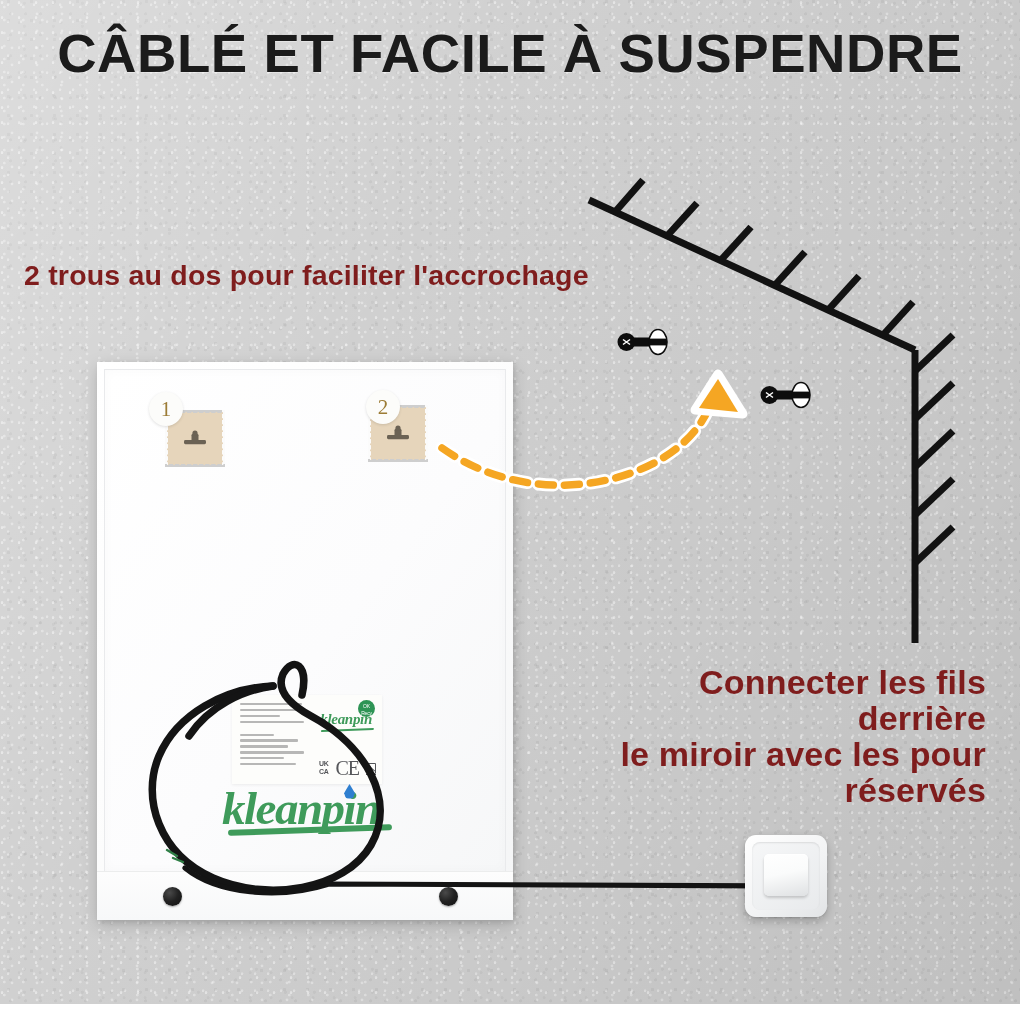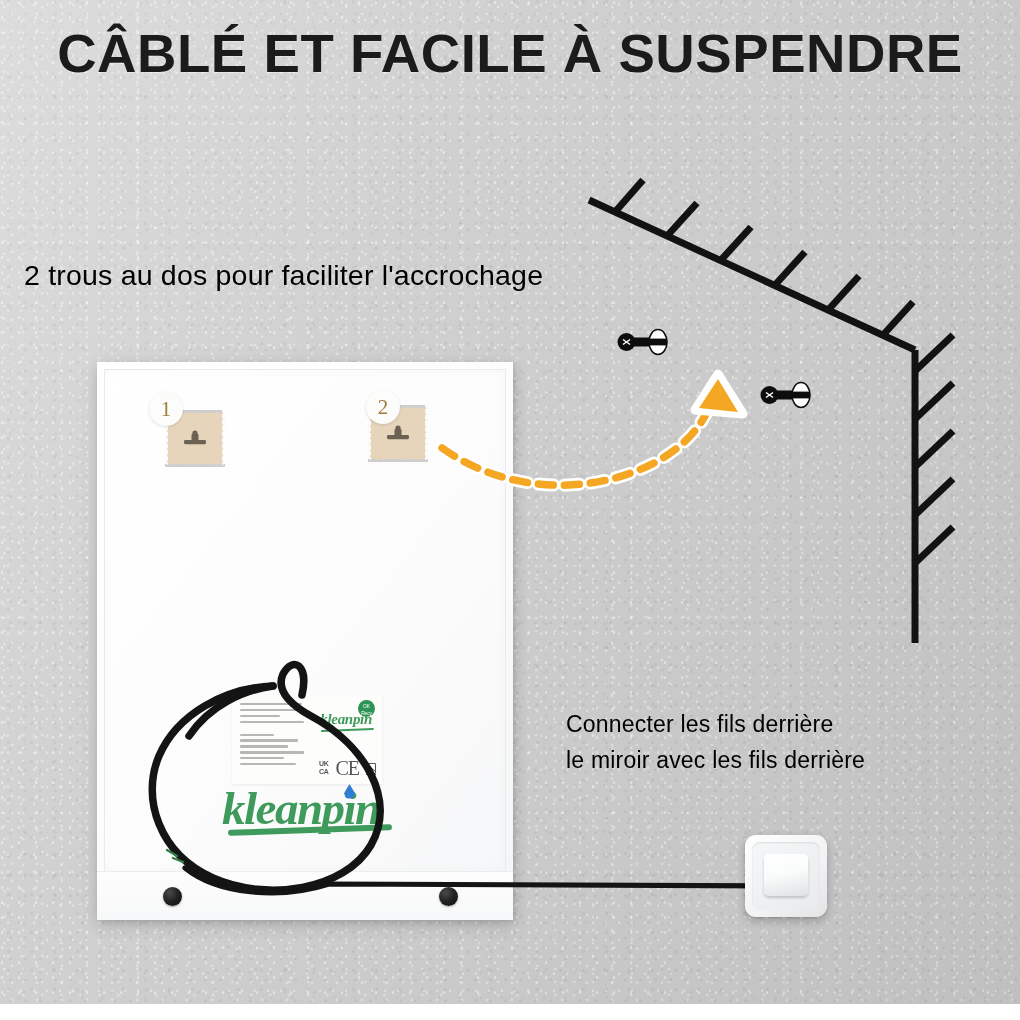--- a/index.html
+++ b/index.html
@@ -61,38 +61,38 @@
     color: #1b1b1b;
     text-shadow: 0 1px 0 rgba(255,255,255,0.35);
     transform: scaleX(1.03);
     transform-origin: center;
     white-space: nowrap;
   }
 
   
   .caption {
     position: absolute;
-    color: #000000;
+    color: #7f1d1d;
     font-family: "Liberation Sans", sans-serif;
-    font-weight: 400;
+    font-weight: 700;
   }
   #caption-holes {
     left: 24px;
     top: 256px;
     font-size: 28.5px;
     line-height: 38px;
     letter-spacing: 0.2px;
     white-space: nowrap;
   }
   #caption-wiring {
     left: 566px;
-    top: 706px;
+    top: 664px;
     width: 420px;
-    text-align: left;
-    font-size: 23px;
+    text-align: right;
+    font-size: 34px;
     line-height: 36px;
     letter-spacing: 0.2px;
   }
   #caption-wiring .ln { display: block; }
 
   
   .branch-svg {
     position: absolute;
     left: 575px;
     top: 175px;
@@ -546,16 +546,16 @@
 
   <svg class="arrow-svg" viewBox="0 0 360 130">
     <path d="M42 78 C 110 126, 196 124, 256 92 C 292 72, 306 48, 312 30" fill="none" stroke="#ffffff" stroke-width="13" stroke-linecap="round" stroke-dasharray="15 11"></path>
     <path d="M42 78 C 110 126, 196 124, 256 92 C 292 72, 306 48, 312 30" fill="none" stroke="#f5a623" stroke-width="7.5" stroke-linecap="round" stroke-dasharray="15 11"></path>
     <path d="M318 4 L343 44 L295 40 Z" fill="#ffffff" stroke="#ffffff" stroke-width="9" stroke-linejoin="round"></path>
     <path d="M318 9 L338 42 L299 38 Z" fill="#f5a623"></path>
   </svg>
 
   <div class="caption" id="caption-wiring">
     <span class="ln">Connecter les fils derrière</span>
-    <span class="ln">le miroir avec les fils derrière</span>
+    <span class="ln">le miroir avec les pour réservés</span>
   </div>
 
 </div>
 
 </body></html>

